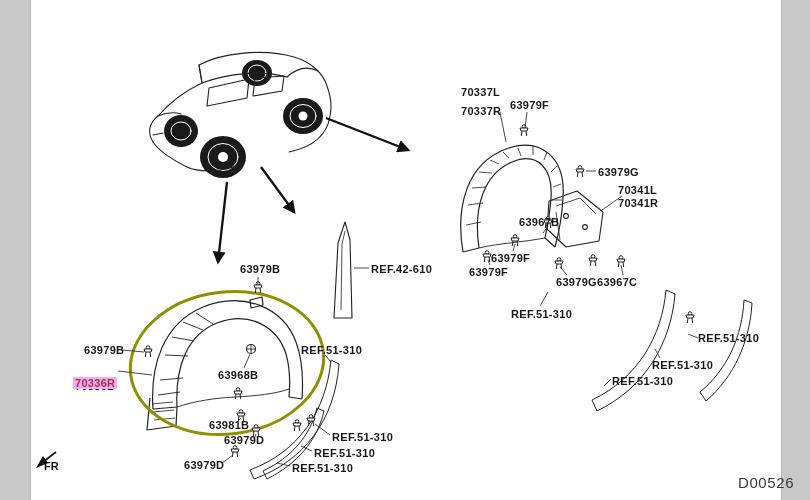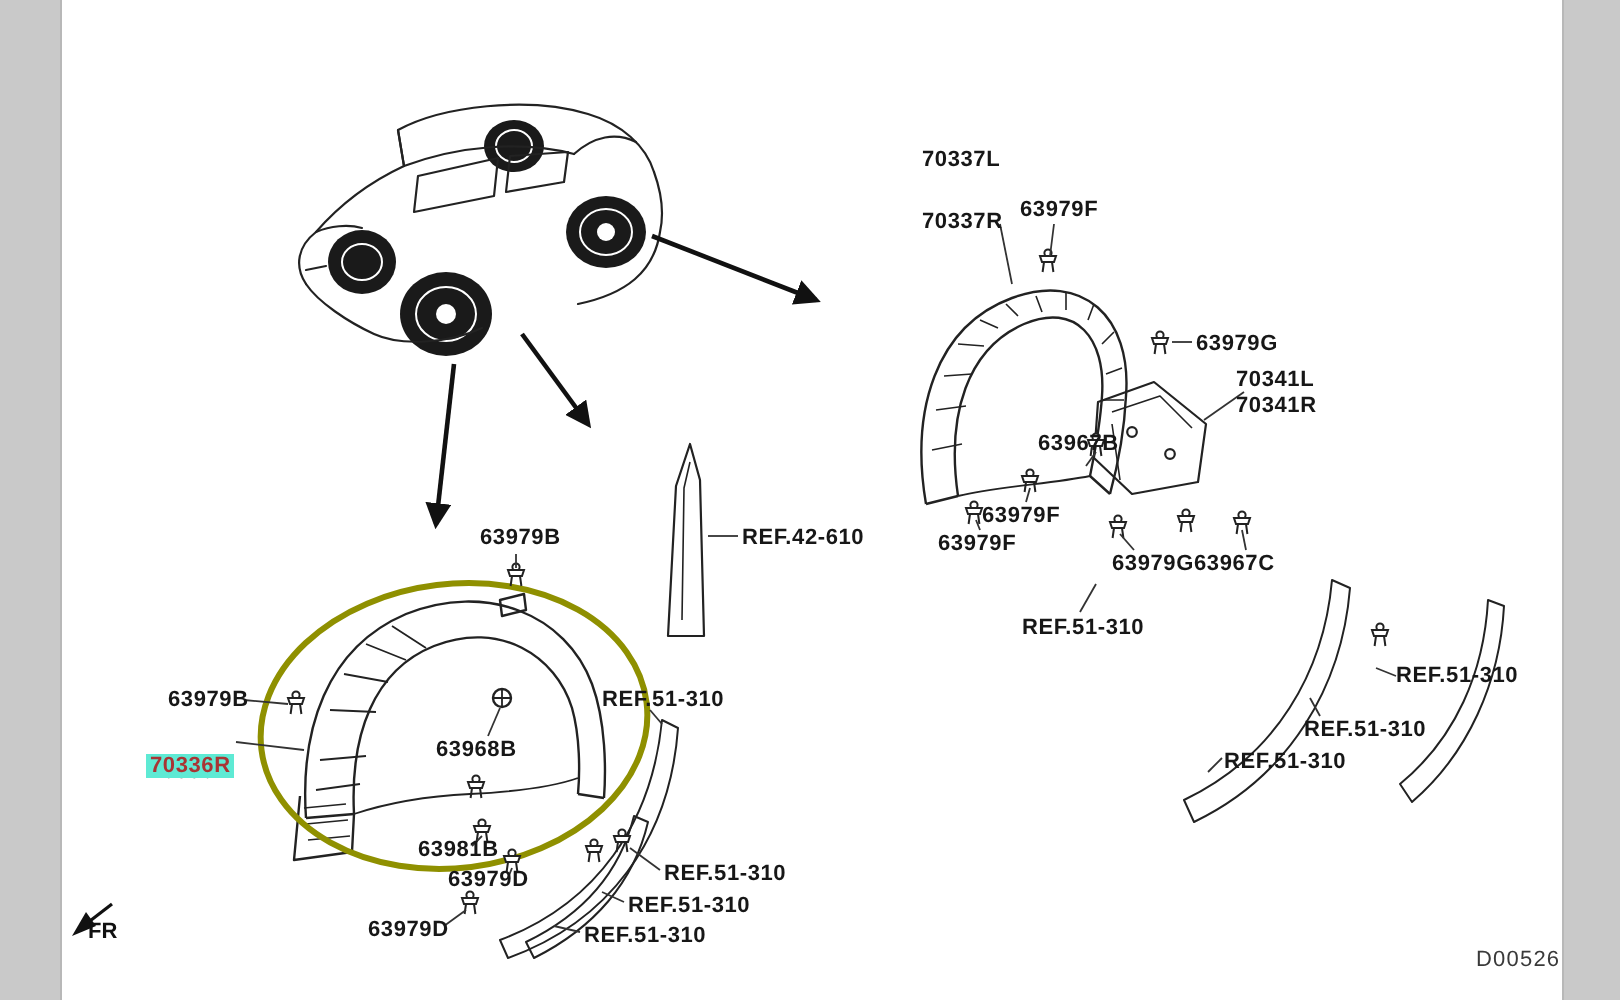--- a/index.html
+++ b/index.html
@@ -13,22 +13,22 @@
   .page {
     position:absolute; left:30px; top:0; width:752px; height:500px;
     background:#ffffff;
     border-left:1px solid #b8b8b8; border-right:1px solid #b8b8b8;
   }
   svg.art { position:absolute; left:0; top:0; }
   .lbl {
     position:absolute; font-size:11px; font-weight:bold; color:#171717;
     letter-spacing:.3px; white-space:nowrap; line-height:12px;
   }
-  .lbl.hl { background:#5eead4; color:#a93434; padding:0 2px; }
-  .code { position:absolute; font-size:11px; color:#3a3a3a; letter-spacing:.6px; }
+  .lbl.hl { background:#f0abfc; color:#a93434; padding:0 2px; }
+  .code { position:absolute; font-size:15px; color:#3a3a3a; letter-spacing:.6px; }
   .fr  { position:absolute; font-size:11px; font-weight:bold; color:#111;margin-top:16px; }
 </style>
 </head>
 <body>
 
 <div class="page"></div>
 
 <svg class="art" width="810" height="500" viewBox="0 0 810 500">
   <defs>
     <marker id="ah" viewBox="0 0 10 10" refX="8" refY="5" markerUnits="userSpaceOnUse" markerWidth="13" markerHeight="13" orient="auto-start-reverse">
@@ -161,21 +161,21 @@
     <path d="M660,358 L655,349"></path>
     <path d="M611,379 L604,386"></path>
   </g>
 
   <g>
     <line x1="56" y1="452" x2="43" y2="462" stroke="#111" stroke-width="1.6"></line>
     <polygon points="36,468 48,463 43,456" fill="#111"></polygon>
   </g>
 </svg>
 
-<div class="lbl" style="left:461px;top:74px">70337L</div>
+<div class="lbl" style="left:461px;top:86px">70337L</div>
 <div class="lbl" style="left:461px;top:105px">70337R</div>
 <div class="lbl" style="left:510px;top:99px">63979F</div>
 <div class="lbl" style="left:598px;top:166px">63979G</div>
 <div class="lbl" style="left:618px;top:184px">70341L</div>
 <div class="lbl" style="left:618px;top:197px">70341R</div>
 <div class="lbl" style="left:519px;top:216px">63967B</div>
 <div class="lbl" style="left:491px;top:252px">63979F</div>
 <div class="lbl" style="left:469px;top:266px">63979F</div>
 <div class="lbl" style="left:556px;top:276px">63979G</div>
 <div class="lbl" style="left:597px;top:276px">63967C</div>

